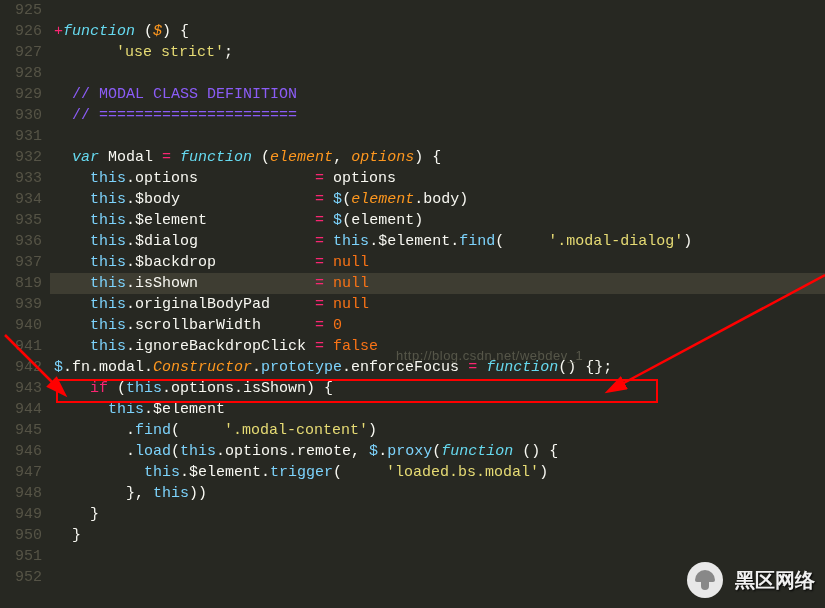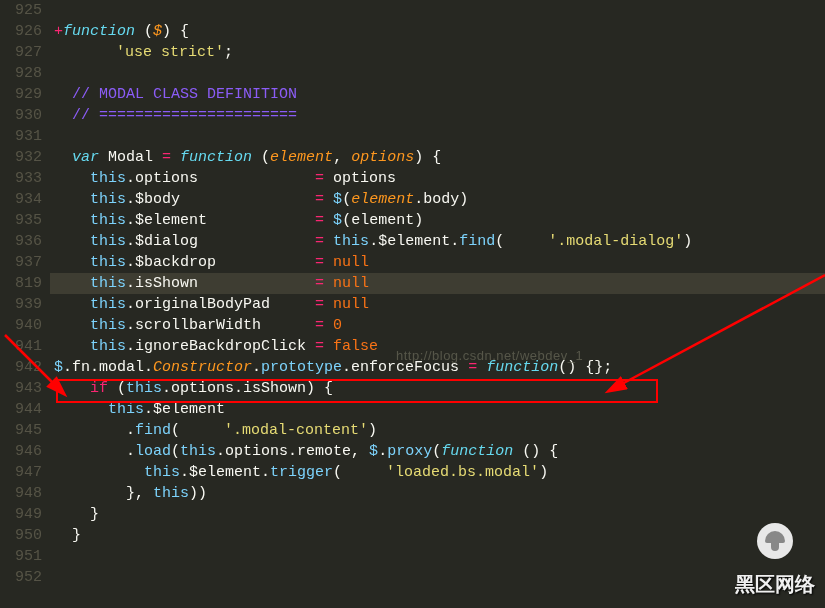--- a/index.html
+++ b/index.html
@@ -75,21 +75,20 @@
     margin-left: 46px;
   }
   .logo {
     position: absolute;
     right: 10px;
     bottom: 10px;
     display: flex;
     align-items: center;
     gap: 12px;
     z-index: 10;
-    flex-direction: column;
   }
   .logo-circle {
     width: 36px;
     height: 36px;
     background: #e8e8e8;
     border-radius: 50%;
     display: flex;
     align-items: center;
     justify-content: center;
     position: relative;

